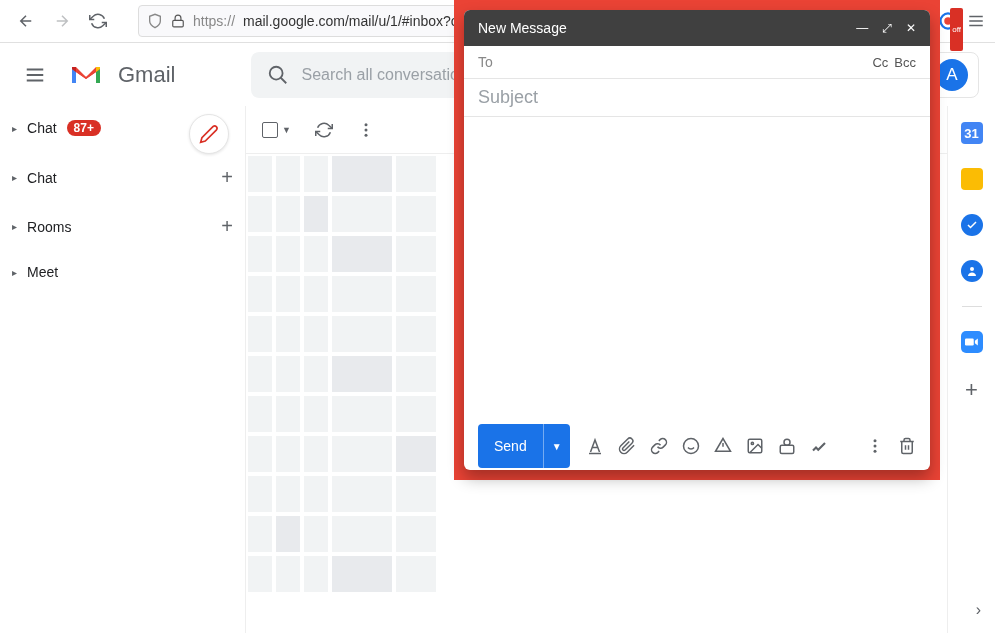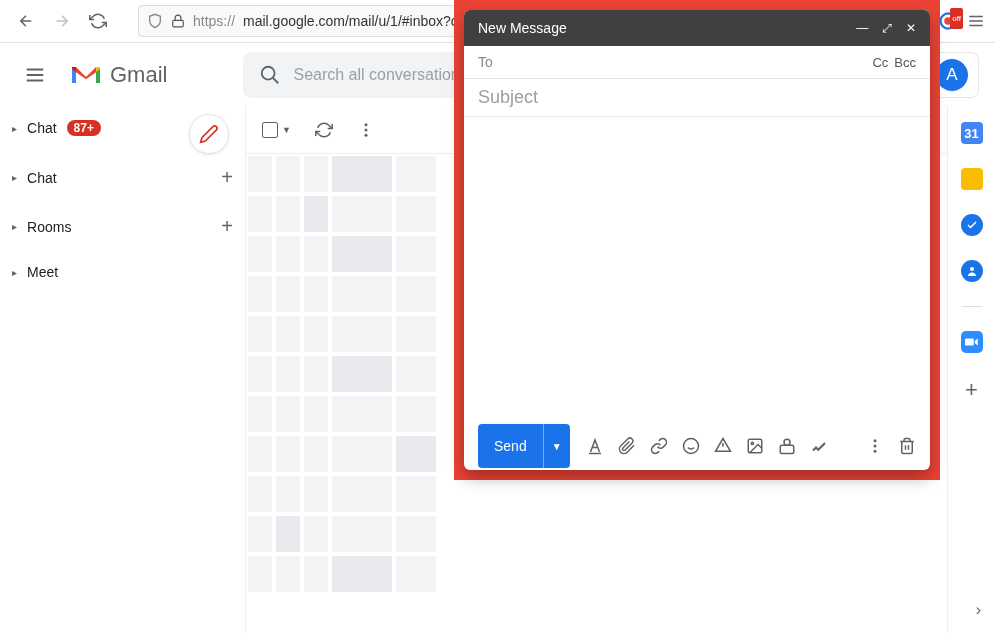--- a/index.html
+++ b/index.html
@@ -9,21 +9,21 @@
     .browser-bar { height: 43px; display: flex; align-items: center; padding: 0 10px; border-bottom: 1px solid #e0e0e0; gap: 4px; }
     .browser-btn { width: 32px; height: 32px; display: flex; align-items: center; justify-content: center; border-radius: 4px; color: #5f6368; }
     .url-bar { flex: 1; height: 32px; border: 1px solid #ddd; border-radius: 4px; background: #f9f9fb; display: flex; align-items: center; padding: 0 8px; gap: 8px; font-size: 14px; color: #333; margin: 0 20px; }
     .url-bar .https { color: #888; }
     .browser-icons { display: flex; gap: 10px; align-items: center; }
 
     
     .header { height: 63px; display: flex; align-items: center; padding: 0 16px; gap: 16px; }
     .hamburger { padding: 8px; }
     .gmail-logo { display: flex; align-items: center; gap: 8px; }
-    .gmail-logo span { font-size: 22px; color: #5f6368; }
+    .gmail-logo span { font-size: 22px; color: #5f6368; margin-left: 8px; }
     .search-container { flex: 1; max-width: 310px; margin-left: 60px; height: 46px; background: #f1f3f4; border-radius: 8px; display: flex; align-items: center; padding: 0 16px; gap: 12px; }
     .search-container input { flex: 1; border: none; background: none; outline: none; font-size: 16px; }
     .status-chip { height: 34px; border: 1px solid #ddd; border-radius: 17px; display: flex; align-items: center; padding: 0 14px; gap: 8px; margin-left: 10px; font-size: 15px; color: #5f6368; }
     .status-dot { width: 10px; height: 10px; background: #188038; border-radius: 50%; }
     .header-icons { display: flex; align-items: center; gap: 16px; margin-left: auto; }
     .avatar { width: 32px; height: 32px; background: #1a73e8; color: white; border-radius: 50%; display: flex; align-items: center; justify-content: center; font-size: 17px; }
     .google-logo-box { border: 1px solid #e5e5e5; border-radius: 8px; padding: 6px 10px; display: flex; align-items: center; gap: 10px; }
 
     
     .main { display: flex; height: 527px; }
@@ -125,21 +125,21 @@
           <rect x="3" y="4" width="18" height="16" rx="2"></rect>
           <path d="M15 4v16"></path>
         </svg>
     </span>
     <span style="width:18px;height:18px;background:#333;color:white;border-radius:50%;display:flex;align-items:center;justify-content:center;font-size:11px;font-weight:bold;">A</span>
     <span style="position:relative">
       <svg width="18" height="18" viewBox="0 0 24 24">
           <circle cx="12" cy="12" r="10" fill="none" stroke="#1a73e8" stroke-width="3"></circle>
           <circle cx="12" cy="12" r="5" fill="#ea4335"></circle>
         </svg>
-      <span style="position:absolute;top:-4px;right:-6px;background:#d93025;color:white;font-size:8px;padding:6px 2px;border-radius:2px;">off</span>
+      <span style="position:absolute;top:-4px;right:-6px;background:#d93025;color:white;font-size:8px;padding:17px 2px;border-radius:2px;">off</span>
     </span>
     <span class="icon">
       <svg width="18" height="18" viewBox="0 0 24 24" fill="none" stroke="#5f6368" stroke-width="2">
           <path d="M3 6h18M3 12h18M3 18h18"></path>
         </svg>
     </span>
   </div>
 </div>
 
 <div class="header">

